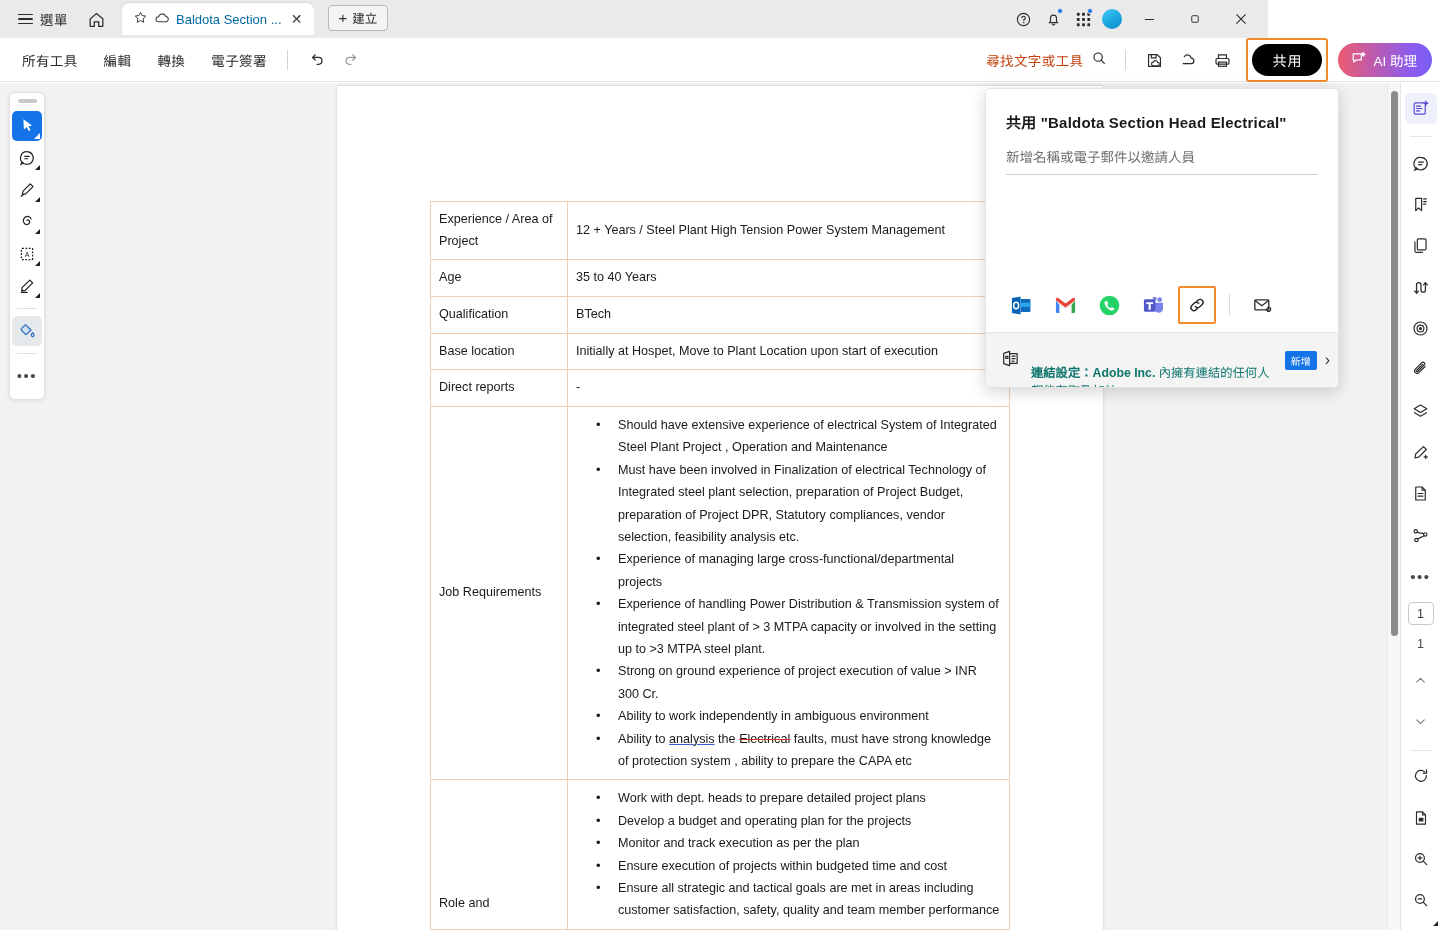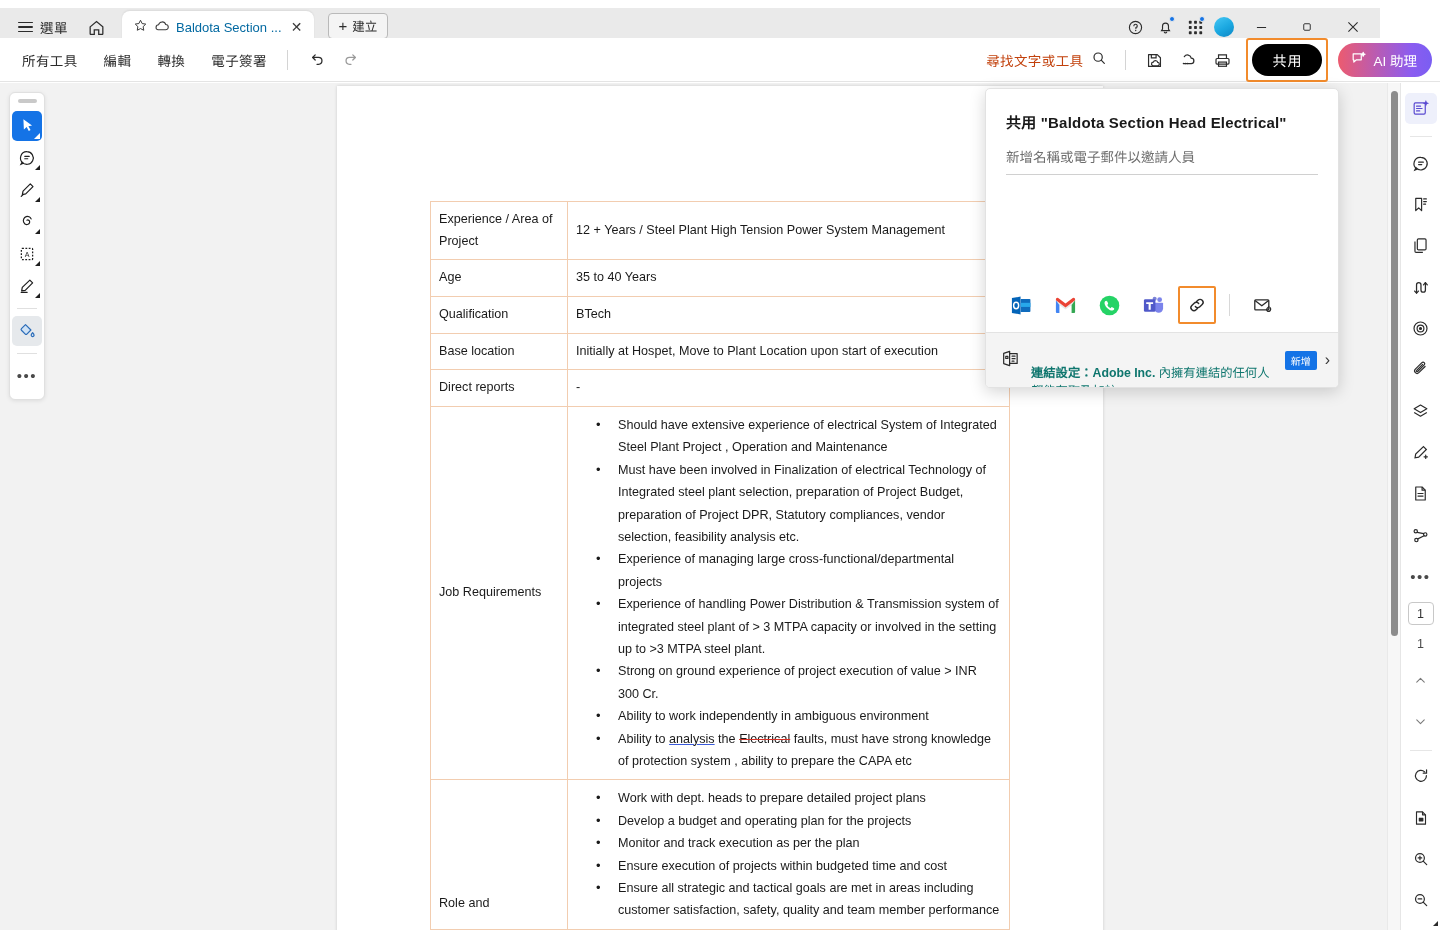--- a/index.html
+++ b/index.html
@@ -6,21 +6,21 @@
   * { box-sizing: border-box; margin: 0; padding: 0; }
   html, body {
     width: 1440px; height: 930px;
     font-family: "Liberation Sans", "DejaVu Sans", sans-serif;
     background: #fff; overflow: hidden;
   }
   .app { position: relative; width: 1440px; height: 930px; background: #ffffff; }
 
   
   .titlebar {
-    position: absolute; top: 8px; left: 0; width: 1380px; height: 38px;
+    position: absolute; top: 0; left: 0; width: 1268px; height: 38px;
     background: #eaeaea; display: flex; align-items: flex-end;
   }
   .tb-left { display: flex; align-items: center; height: 38px; padding-left: 10px; gap: 4px; }
   .menu-btn {
     display: flex; align-items: center; gap: 7px; height: 30px;
     padding: 0 8px; border-radius: 4px; cursor: pointer;
   }
   .hamburger { display: flex; flex-direction: column; gap: 3px; width: 15px; }
   .hamburger i { display: block; height: 1.6px; background: #2c2c2c; border-radius: 1px; }
   .menu-label { font-size: 13.5px; color: #2c2c2c; letter-spacing: .5px; }

